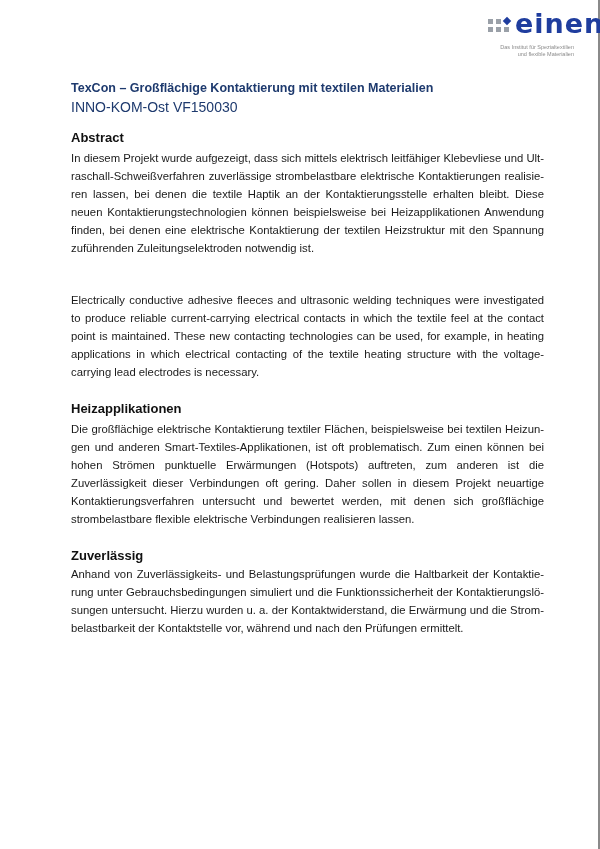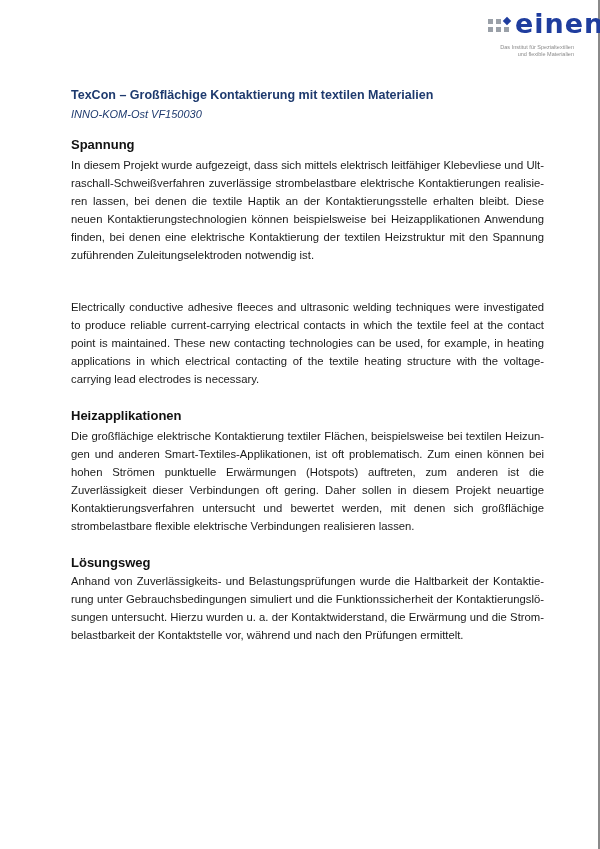--- a/index.html
+++ b/index.html
@@ -28,28 +28,28 @@
       position: absolute; left: 27px; top: -6px;
       font-family: "DejaVu Sans", sans-serif; font-size: 27px; font-weight: bold;
       color: #1f3d9e; letter-spacing: 1px; line-height: 32px;
     }
     .logo-tagline {
       position: absolute; left: 0; top: 30px; width: 86px; text-align: right;
       font-size: 5.5px; line-height: 7px; color: #8a8a8a;
     }
     
     .content {
-      position: absolute; left: 71px; top: 86px; width: 473px;
+      position: absolute; left: 71px; top: 79px; width: 473px;
     }
     .doc-title {
       margin: 0; font-size: 12.5px; font-weight: bold; color: #1e3a6e;
       line-height: 18px;
     }
     .doc-subtitle {
-      margin: 2px 0 0 0; font-size: 11px; font-style: italic; color: #1e3a6e;
+      margin: 2px 0 0 0; font-size: 14px; color: #1e3a6e;
       line-height: 16px;
     }
     .section-heading {
       margin: 0; font-size: 13px; font-weight: bold; color: #111;
       line-height: 18px;
     }
     .para {
       margin: 0; font-size: 11.3px; line-height: 18px; text-align: justify;
       color: #1a1a1a; hyphens: manual;
     }
@@ -79,22 +79,22 @@
   <div class="logo-tagline">
     <div>Das Institut für Spezialtextilien</div>
     <div>und flexible Materialien</div>
   </div>
 </div>
 
 <div class="content">
   <h1 class="doc-title">TexCon – Großflächige Kontaktierung mit textilen Materialien</h1>
   <div class="doc-subtitle">INNO-KOM-Ost VF150030</div>
 
-  <h2 class="section-heading" id="h-abstract">Spannung</h2>
+  <h2 class="section-heading" id="h-abstract">Abstract</h2>
   <p class="para" id="p-abstract-de">In diesem Projekt wurde aufgezeigt, dass sich mittels elektrisch leitfähiger Klebevliese und Ult­raschall-Schweißverfahren zuverlässige strombelastbare elektrische Kontaktierungen realisie­ren lassen, bei denen die textile Haptik an der Kontaktierungsstelle erhalten bleibt. Diese neuen Kontaktierungstechnologien können beispielsweise bei Heizapplikationen Anwendung finden, bei denen eine elektrische Kontaktierung der textilen Heizstruktur mit den Spannung zu­führenden Zuleitungselektroden notwendig ist.</p>
   <p class="para" id="p-abstract-en">Electrically conductive adhesive fleeces and ultrasonic welding techniques were investigated to produce reliable current-carrying electrical contacts in which the textile feel at the contact point is maintained. These new contacting technologies can be used, for example, in heating applica­tions in which electrical contacting of the textile heating structure with the voltage-carrying lead electrodes is necessary.</p>
 
   <h2 class="section-heading" id="h-aufgabe">Heizapplikationen</h2>
   <p class="para" id="p-aufgabe">Die großflächige elektrische Kontaktierung textiler Flächen, beispielsweise bei textilen Heizun­gen und anderen Smart-Textiles-Applikationen, ist oft problematisch. Zum einen können bei hohen Strömen punktuelle Erwärmungen (Hotspots) auftreten, zum anderen ist die Zuverlässig­keit dieser Verbindungen oft gering. Daher sollen in diesem Projekt neuartige Kontaktierungs­verfahren untersucht und bewertet werden, mit denen sich großflächige strombelastbare flexible elektrische Verbindungen realisieren lassen.</p>
 
-  <h2 class="section-heading" id="h-loesung">Lösungsweg</h2>
+  <h2 class="section-heading" id="h-loesung">Zuverlässig</h2>
   <p class="para" id="p-loesung-2">Anhand von Zuverlässigkeits- und Belastungsprüfungen wurde die Haltbarkeit der Kontaktie­rung unter Gebrauchsbedingungen simuliert und die Funktionssicherheit der Kontaktierungslö­sungen untersucht. Hierzu wurden u. a. der Kontaktwiderstand, die Erwärmung und die Strom­belastbarkeit der Kontaktstelle vor, während und nach den Prüfungen ermittelt.</p>
 </div>
 
 </body></html>

